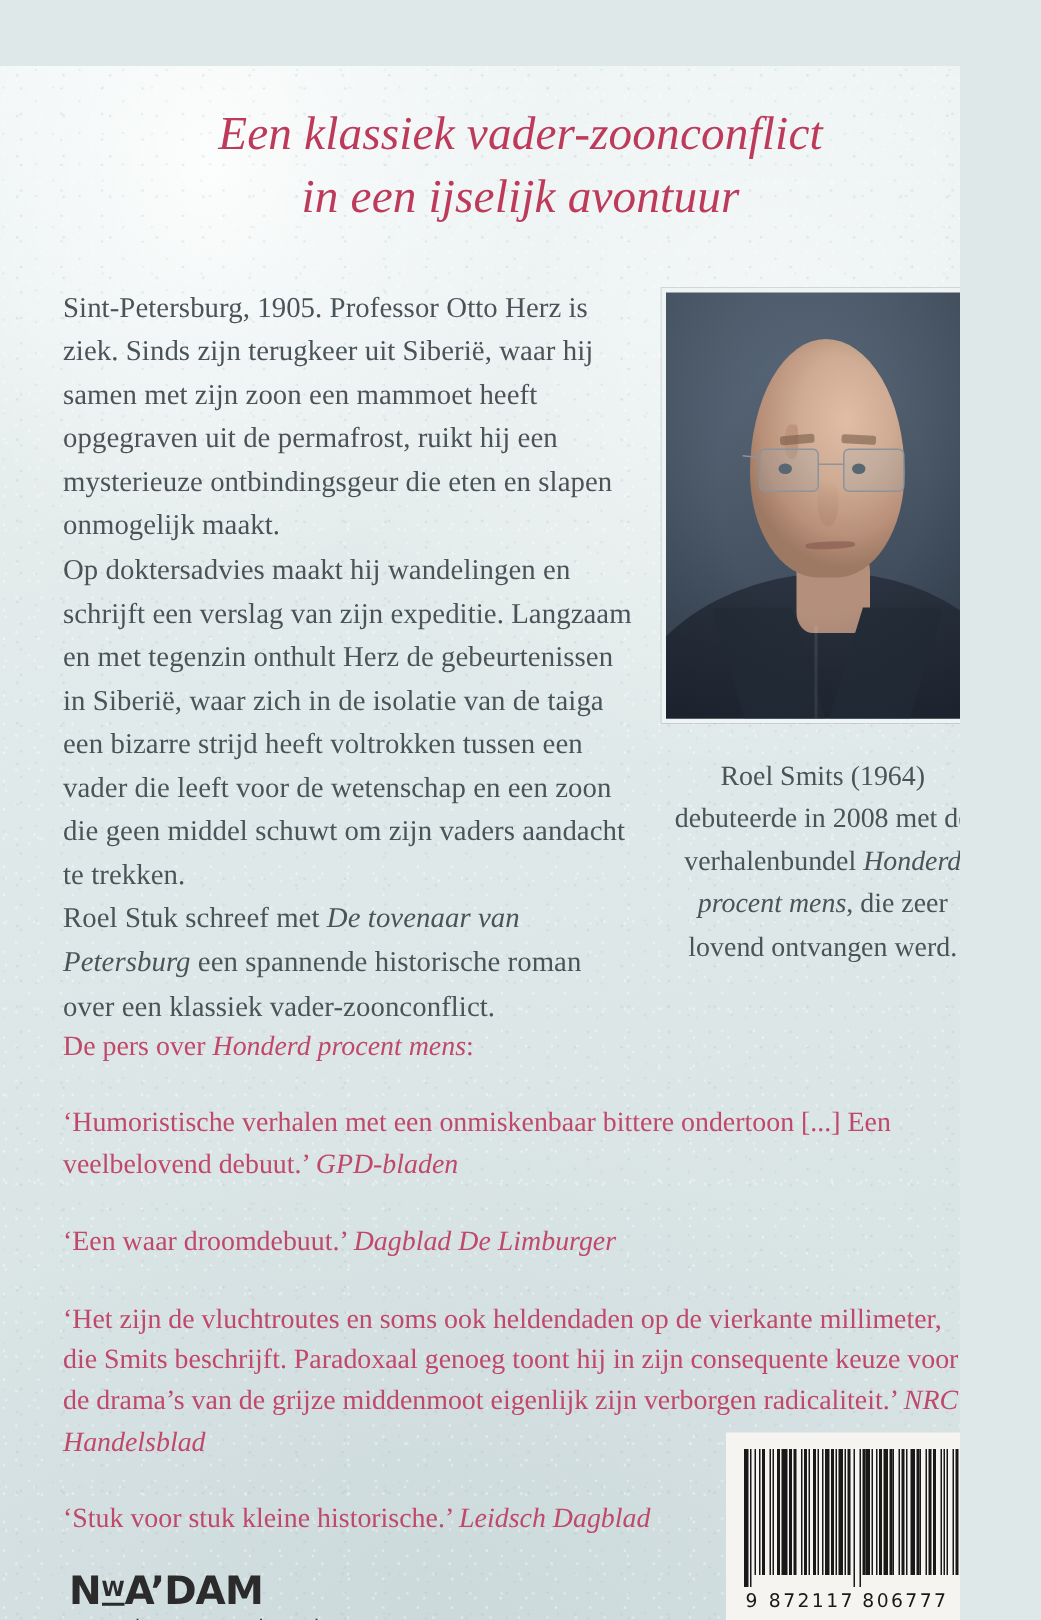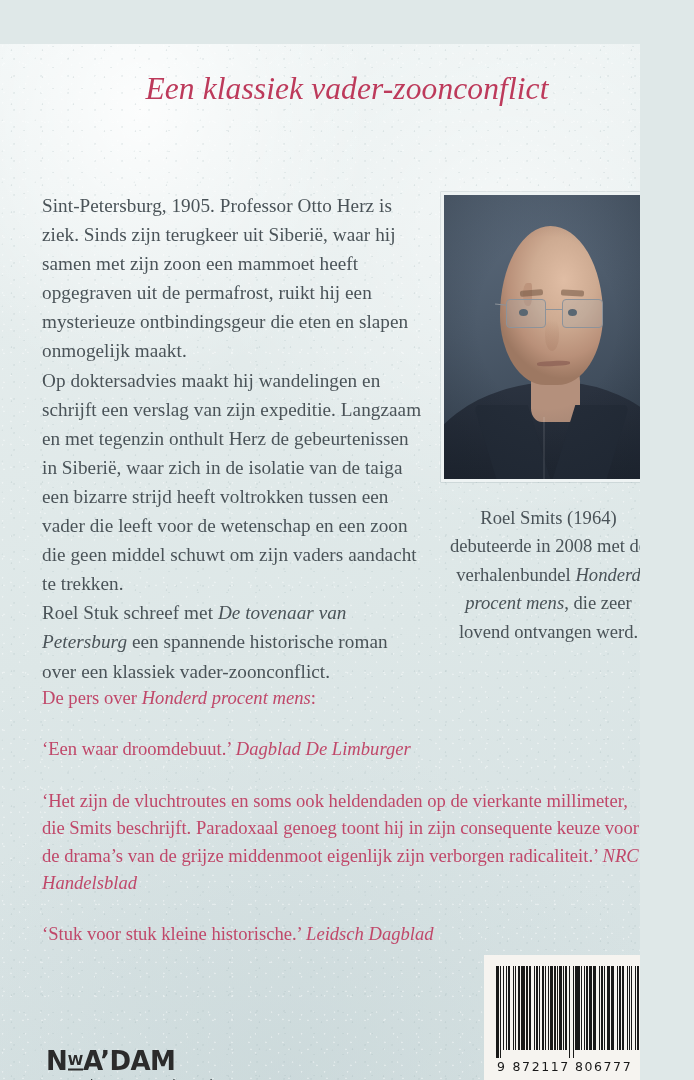--- a/index.html
+++ b/index.html
@@ -343,20 +343,21 @@
 </style>
 </head>
 <body>
 
 <div id="cover">
 
   <div id="grain"></div>
 
   <div id="headline">
     <span class="hl">Een klassiek vader-zoonconflict</span>
+    <span class="hl">in een ijselijk avontuur</span>
   </div>
 
   <div id="blurb">
     <p>Sint-Petersburg, 1905. Professor Otto Herz is ziek. Sinds zijn terugkeer uit Siberië, waar hij samen met zijn zoon een mammoet heeft opgegraven uit de permafrost, ruikt hij een mysterieuze ontbindingsgeur die eten en slapen onmogelijk maakt.</p>
     <p>Op doktersadvies maakt hij wandelingen en schrijft een verslag van zijn expeditie. Langzaam en met tegenzin onthult Herz de gebeurtenissen in Siberië, waar zich in de isolatie van de taiga een bizarre strijd heeft voltrokken tussen een vader die leeft voor de wetenschap en een zoon die geen middel schuwt om zijn vaders aandacht te trekken.</p>
     <p><span>Roel Stuk schreef met </span><i>De tovenaar van Petersburg</i><span> een spannende historische roman over een klassiek vader-zoonconflict.</span></p>
   </div>
 
   <div id="photo-frame">
     <div id="photo">
@@ -384,20 +385,21 @@
     </div>
   </div>
 
   <div id="authorbio">
     <p><span>Roel Smits (1964) debuteerde in 2008 met de verhalenbundel </span><i>Honderd procent mens</i><span>, die zeer lovend ontvangen werd.</span></p>
   </div>
 
   <div id="press">
     <p id="presslead"><span>De pers over </span><i>Honderd procent mens</i><span>:</span></p>
 
+    <p class="quote"><span>‘Humoristische verhalen met een onmiskenbaar bittere ondertoon [...] Een veelbelovend debuut.’ </span><i>GPD-bladen</i></p>
 
     <p class="quote"><span>‘Een waar droomdebuut.’ </span><i>Dagblad De Limburger</i></p>
 
     <p class="quote"><span>‘Het zijn de vluchtroutes en soms ook heldendaden op de vierkante millimeter, die Smits beschrijft. Paradoxaal genoeg toont hij in zijn consequente keuze voor de drama’s van de grijze middenmoot eigenlijk zijn verborgen radicaliteit.’ </span><i>NRC Handelsblad</i></p>
 
     <p class="quote"><span>‘Stuk voor stuk kleine historische.’ </span><i>Leidsch Dagblad</i></p>
   </div>
 
   <div id="publisher">
     <div id="logo">

